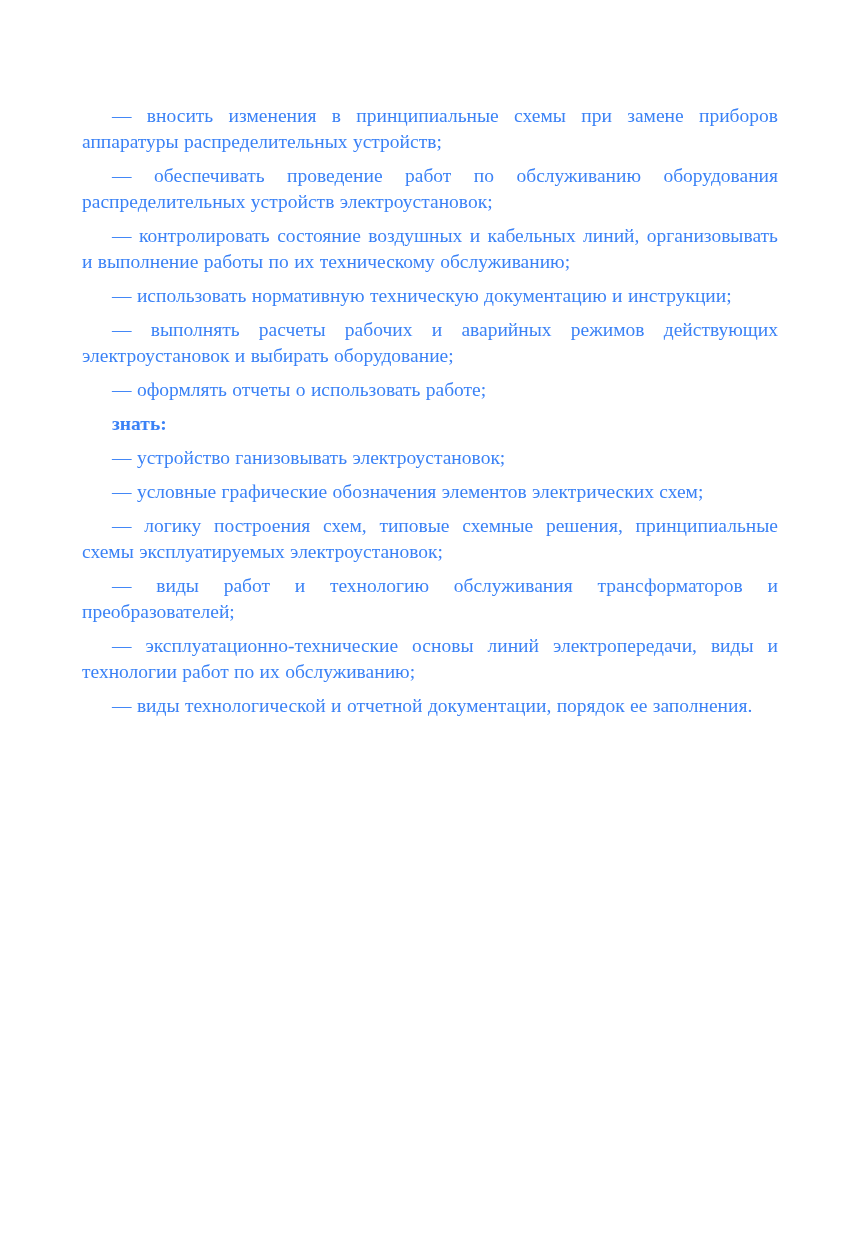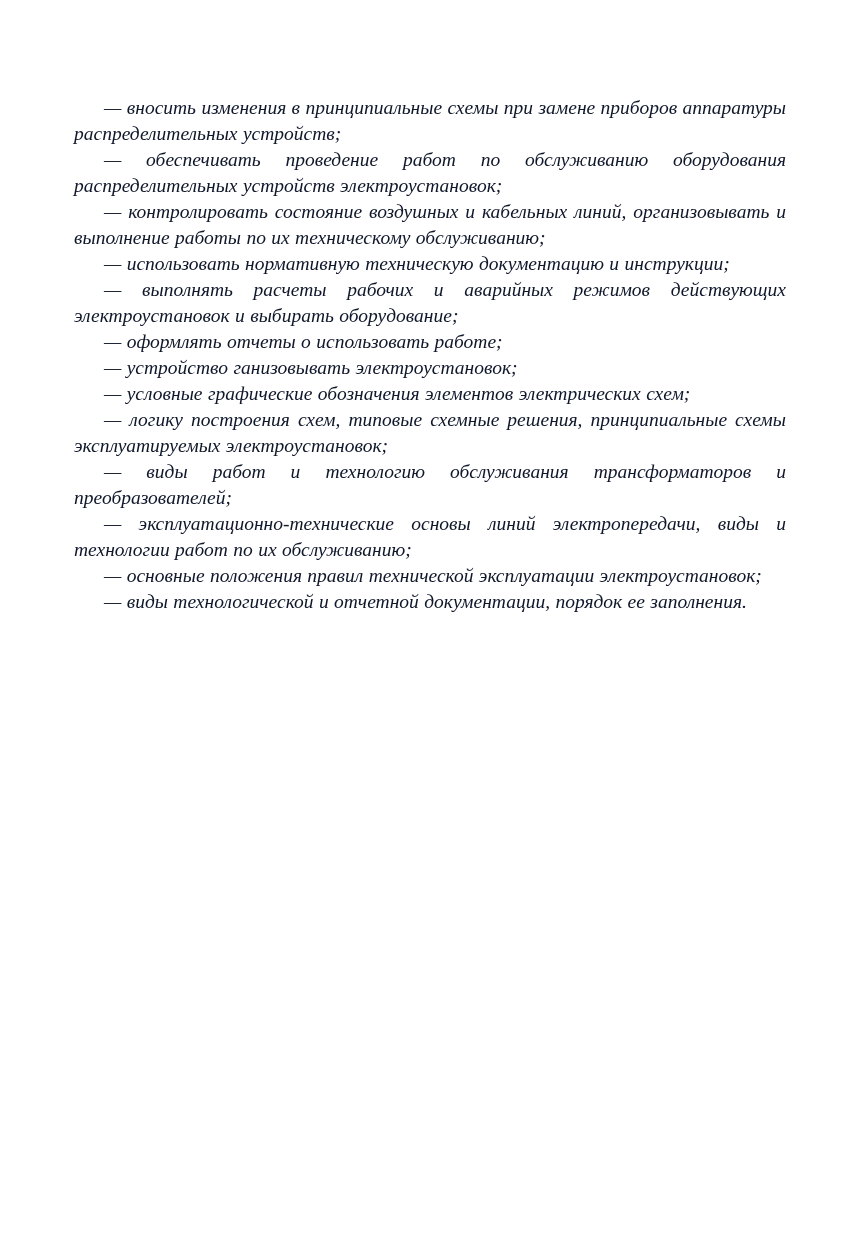--- a/index.html
+++ b/index.html
@@ -15,47 +15,46 @@
     overflow: hidden;
     font-family: "Liberation Serif", "DejaVu Serif", serif;
   }
   .text-block {
     position: absolute;
     left: 74px;
     top: 95px;
     width: 712px;
   }
   .para {
-    margin: 0;
+    margin: 8px;
     font-size: 19.5px;
     line-height: 26px;
-    color: #0f172a;
+    color: #3b82f6;
     text-align: justify;
     text-indent: 30px;
     hyphens: manual;
     -webkit-hyphens: manual;
     word-spacing: 0.5px;
-    font-style: italic;
   }
   .para.bold-para {
     font-weight: bold;
   }
 </style>
 </head>
 <body>
 
 <div class="page">
   <div class="text-block">
     <p class="para">— вносить изменения в принципиальные схемы при замене при­боров аппаратуры распределительных устройств;</p>
     <p class="para">— обеспечивать проведение работ по обслуживанию оборудова­ния распределительных устройств электроустановок;</p>
     <p class="para">— контролировать состояние воздушных и кабельных линий, ор­ганизовывать и выполнение работы по их техническому обслужива­нию;</p>
     <p class="para">— использовать нормативную техническую документацию и ин­струкции;</p>
     <p class="para">— выполнять расчеты рабочих и аварийных режимов действую­щих электроустановок и выбирать оборудование;</p>
     <p class="para">— оформлять отчеты о использовать работе;</p>
+    <p class="para bold-para">знать:</p>
     <p class="para">— устройство ганизовывать электроустановок;</p>
     <p class="para">— условные графические обозначения элементов электрических схем;</p>
     <p class="para">— логику построения схем, типовые схемные решения, принци­пиальные схемы эксплуатируемых электроустановок;</p>
     <p class="para">— виды работ и технологию обслуживания трансформаторов и преобразователей;</p>
     <p class="para">— эксплуатационно-технические основы линий электропередачи, виды и технологии работ по их обслуживанию;</p>
-    <p class="para">— основные положения правил технической эксплуатации элек­троустановок;</p>
     <p class="para">— виды технологической и отчетной документации, порядок ее за­полнения.</p>
   </div>
 </div>
 
 </body></html>

